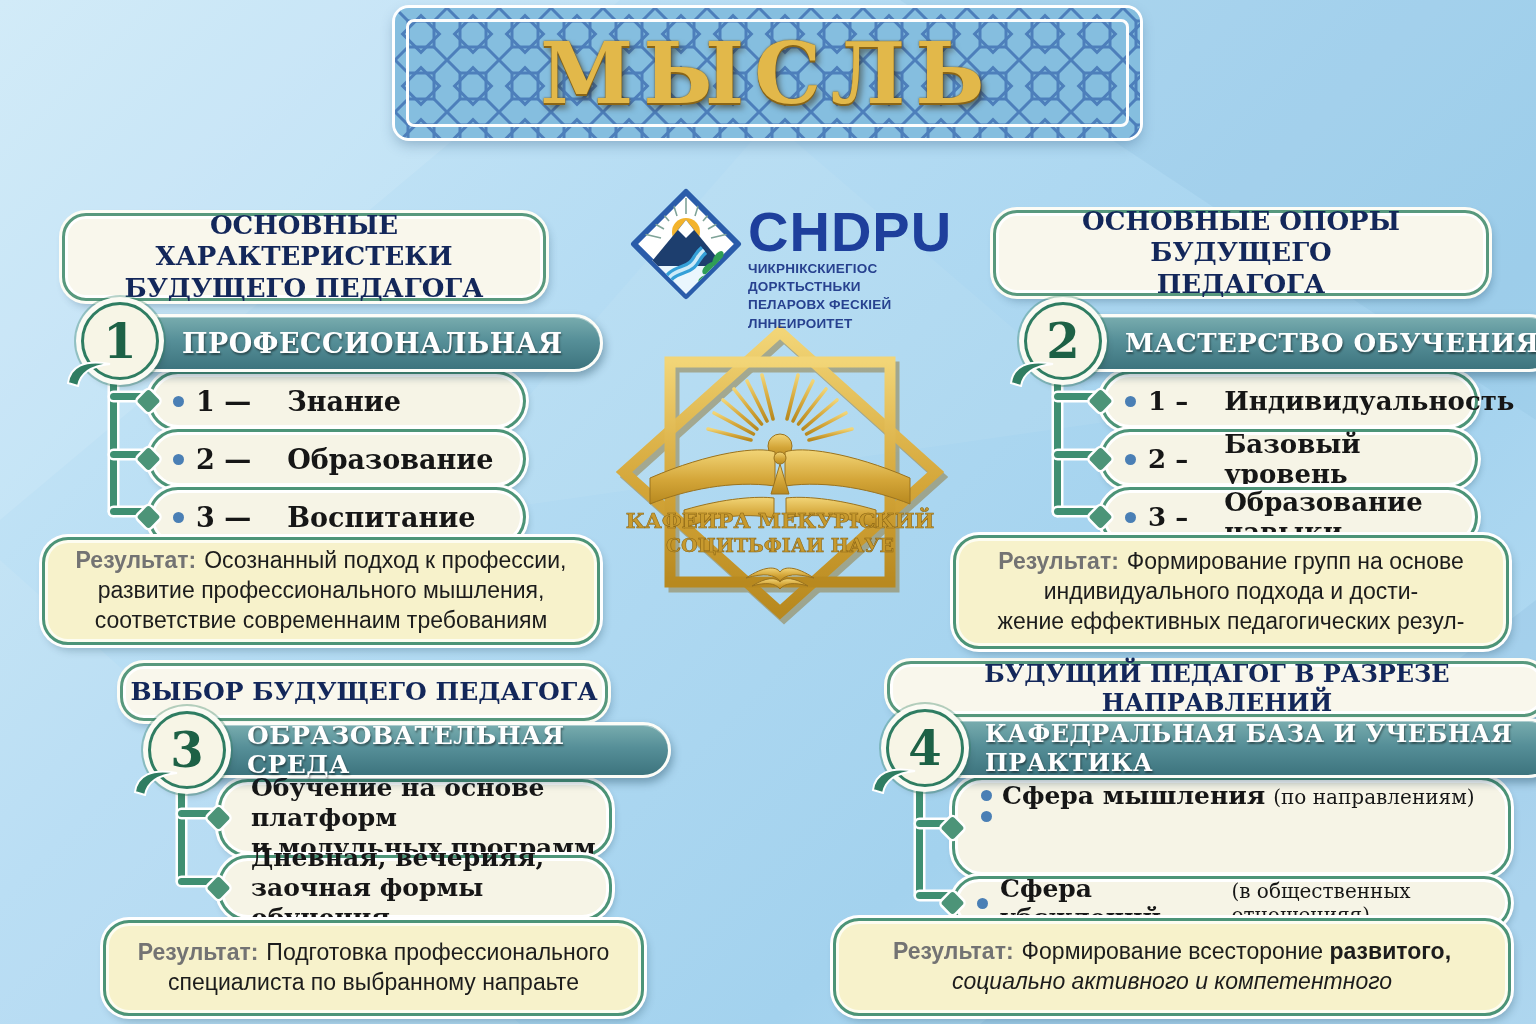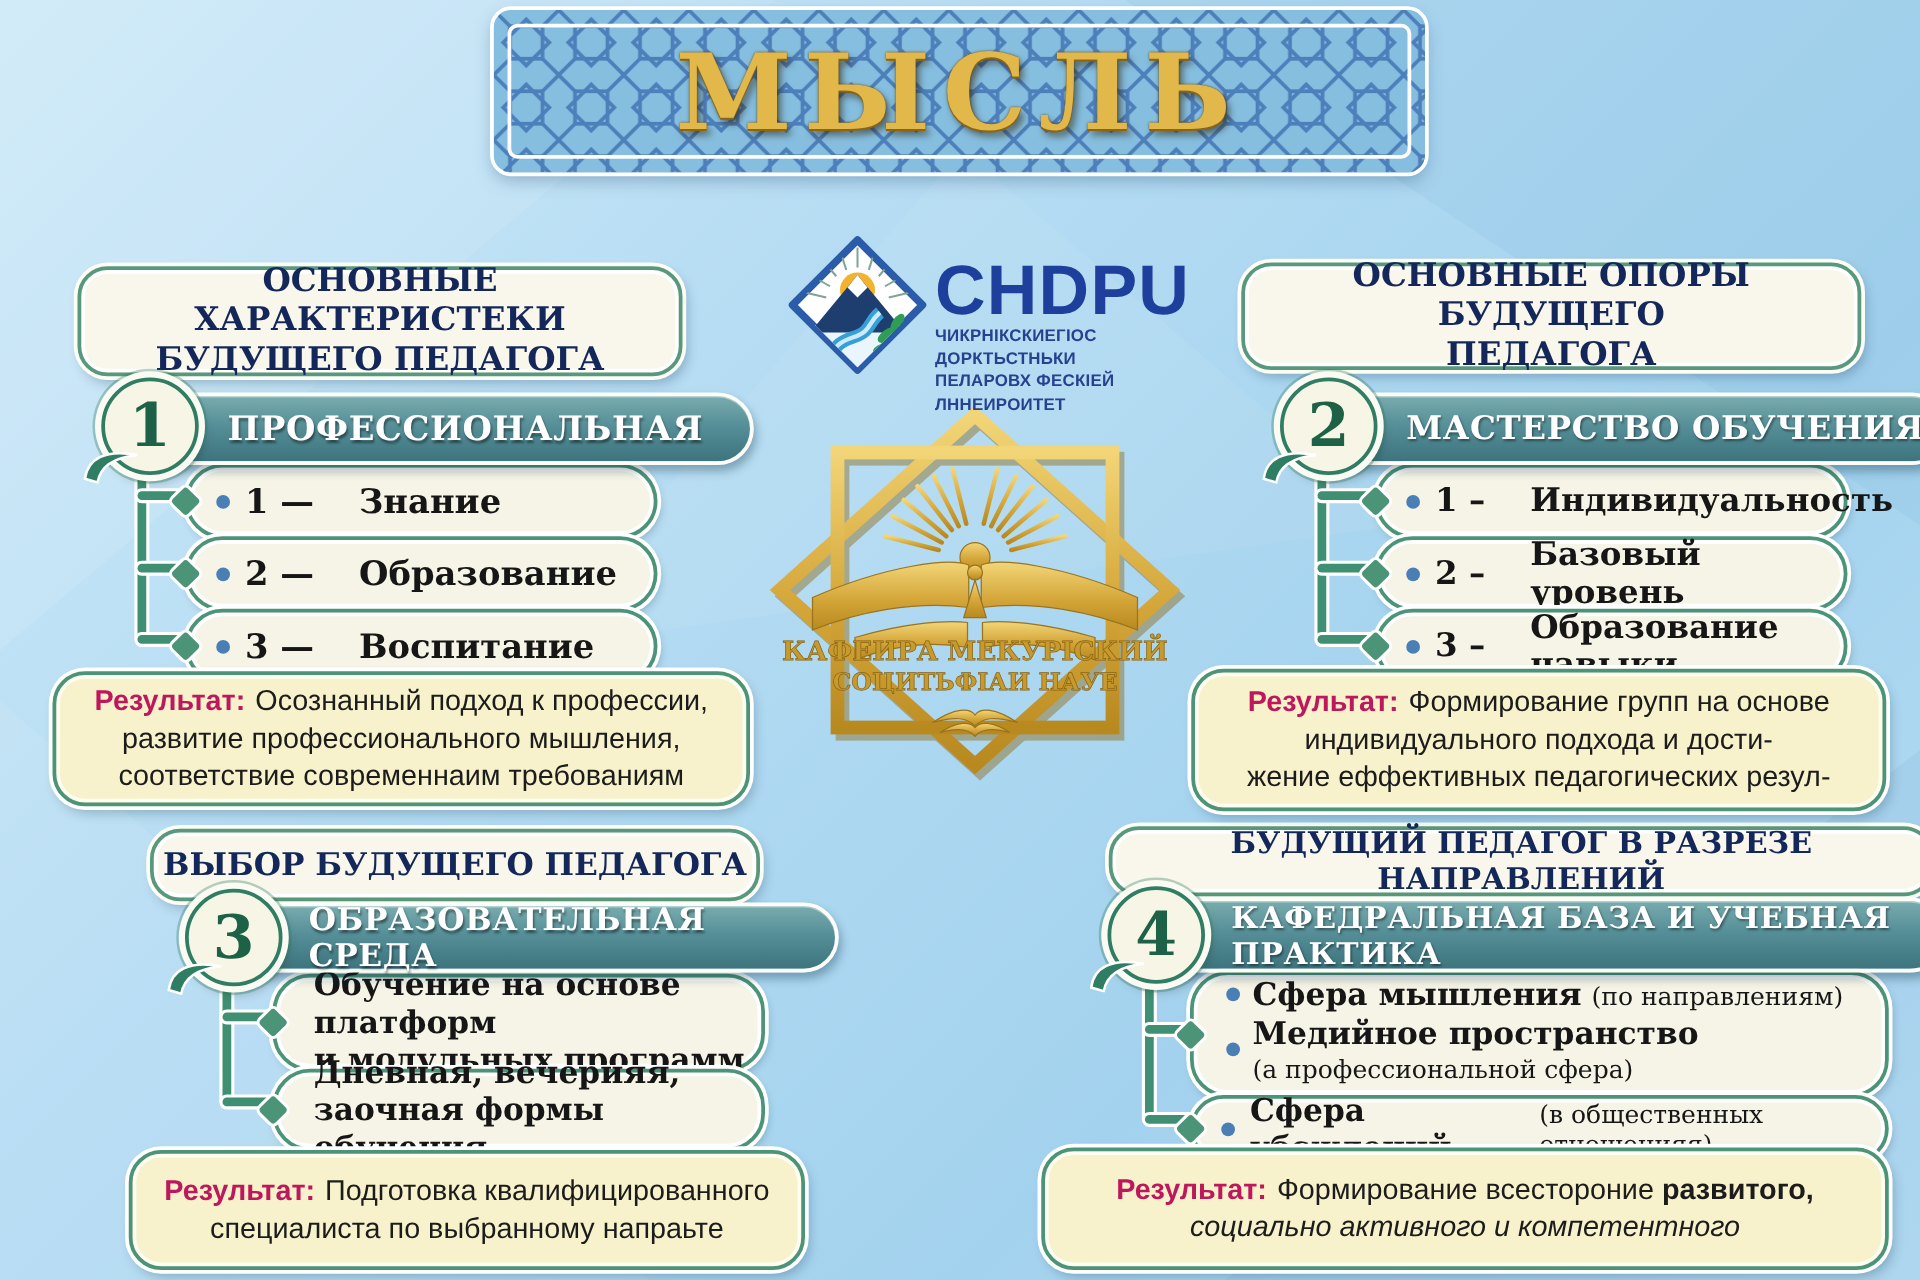--- a/index.html
+++ b/index.html
@@ -92,21 +92,21 @@
   .b-main{font-size:25px;}
   .b-note{font-size:20px;font-weight:normal;margin-left:8px;}
   .b-note-block{display:block;font-size:20px;font-weight:normal;margin-left:0;}
 
   
   .result{position:absolute;background:#f7f2cb;border:3px solid #4c9478;border-radius:26px;z-index:2;
     box-shadow:inset 0 0 0 3px #fdfdf1,0 0 0 3px #fff,3px 5px 9px rgba(10,50,70,.28);
     display:flex;align-items:center;justify-content:center;text-align:center;
     font-family:"Liberation Sans",sans-serif;font-size:23px;color:#1c1c1c;font-weight:500;}
   .result .inner{white-space:pre-line;line-height:1.3;padding:6px 18px;}
-  .rlabel{color:#be185d;font-weight:bold;margin-right:8px;margin-top:12px;}
+  .rlabel{color:#737373;font-weight:bold;margin-right:8px;margin-top:12px;}
   .r4b{font-weight:bold;}
   .r4after{display:block;font-style:italic;}
   #r1{left:42px;top:537px;width:552px;height:102px;}
   #r2{left:953px;top:535px;width:550px;height:108px;}
   #r3{left:103px;top:920px;width:535px;height:90px;}
   #r4{left:833px;top:918px;width:672px;height:92px;}
 
   
   .emblem{position:absolute;left:612px;top:322px;z-index:1;}
 </style>
@@ -312,43 +312,39 @@
   </div>
   <div class="pill" id="p31">
     <span class="multiline">Обучение на основе платформ
 и модульных программ</span>
   </div>
   <div class="pill" id="p32">
     <span class="multiline">Дневная, вечерияя,
 заочная формы обучения</span>
   </div>
   <div class="result" id="r3">
-    <div class="inner"><span class="rlabel">Результат:</span><span>Подготовка квалифицированного
+    <div class="inner"><span class="rlabel">Результат:</span><span>Подготовка профессионального
 специалиста по выбранному напраьте</span></div>
   </div>
 
   <div class="bar" id="bar4">КАФЕДРАЛЬНАЯ БАЗА И УЧЕБНАЯ ПРАКТИКА</div>
   <div class="numc" id="c4">
     <span>4</span>
     <svg width="46" height="30" viewBox="0 0 46 30">
       <path d="M2,26 C4,10 18,2 44,7 C24,9 14,17 12,29 Z" fill="#2f7d62" stroke="#ffffff" stroke-width="2"></path>
     </svg>
   </div>
   <div class="pill" id="p41">
     <div class="b-row">
       <span class="dot"></span>
       <span class="b-main">Сфера мышления</span>
       <span class="b-note">(по направлениям)</span>
     </div>
     <div class="b-row">
       <span class="dot"></span>
-      <span>
-        <span class="b-main">Медийное пространство</span>
-        <span class="b-note-block">(а профессиональной сфера)</span>
-      </span>
     </div>
   </div>
   <div class="pill" id="p42">
     <span class="dot"></span>
     <span class="b-main">Сфера убсждений</span>
     <span class="b-note">(в общественных отношенияя)</span>
   </div>
   <div class="result" id="r4">
     <div class="inner"><span class="rlabel">Результат:</span><span>Формирование всестороние </span><span class="r4b">развитого,</span><span class="r4after">социально активного и компетентного</span></div>
   </div>

